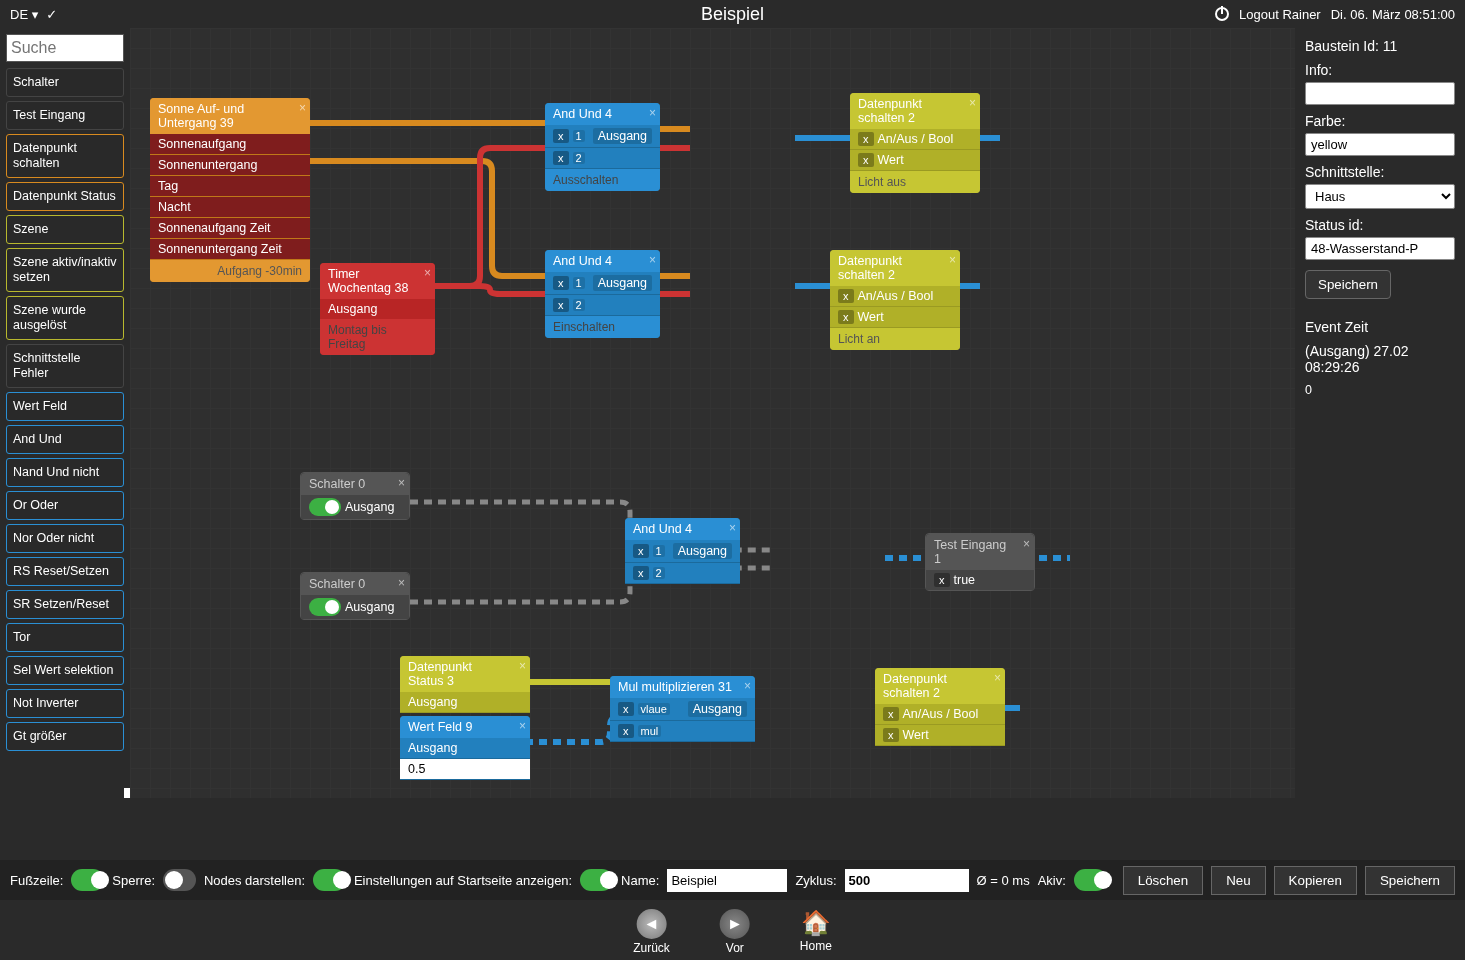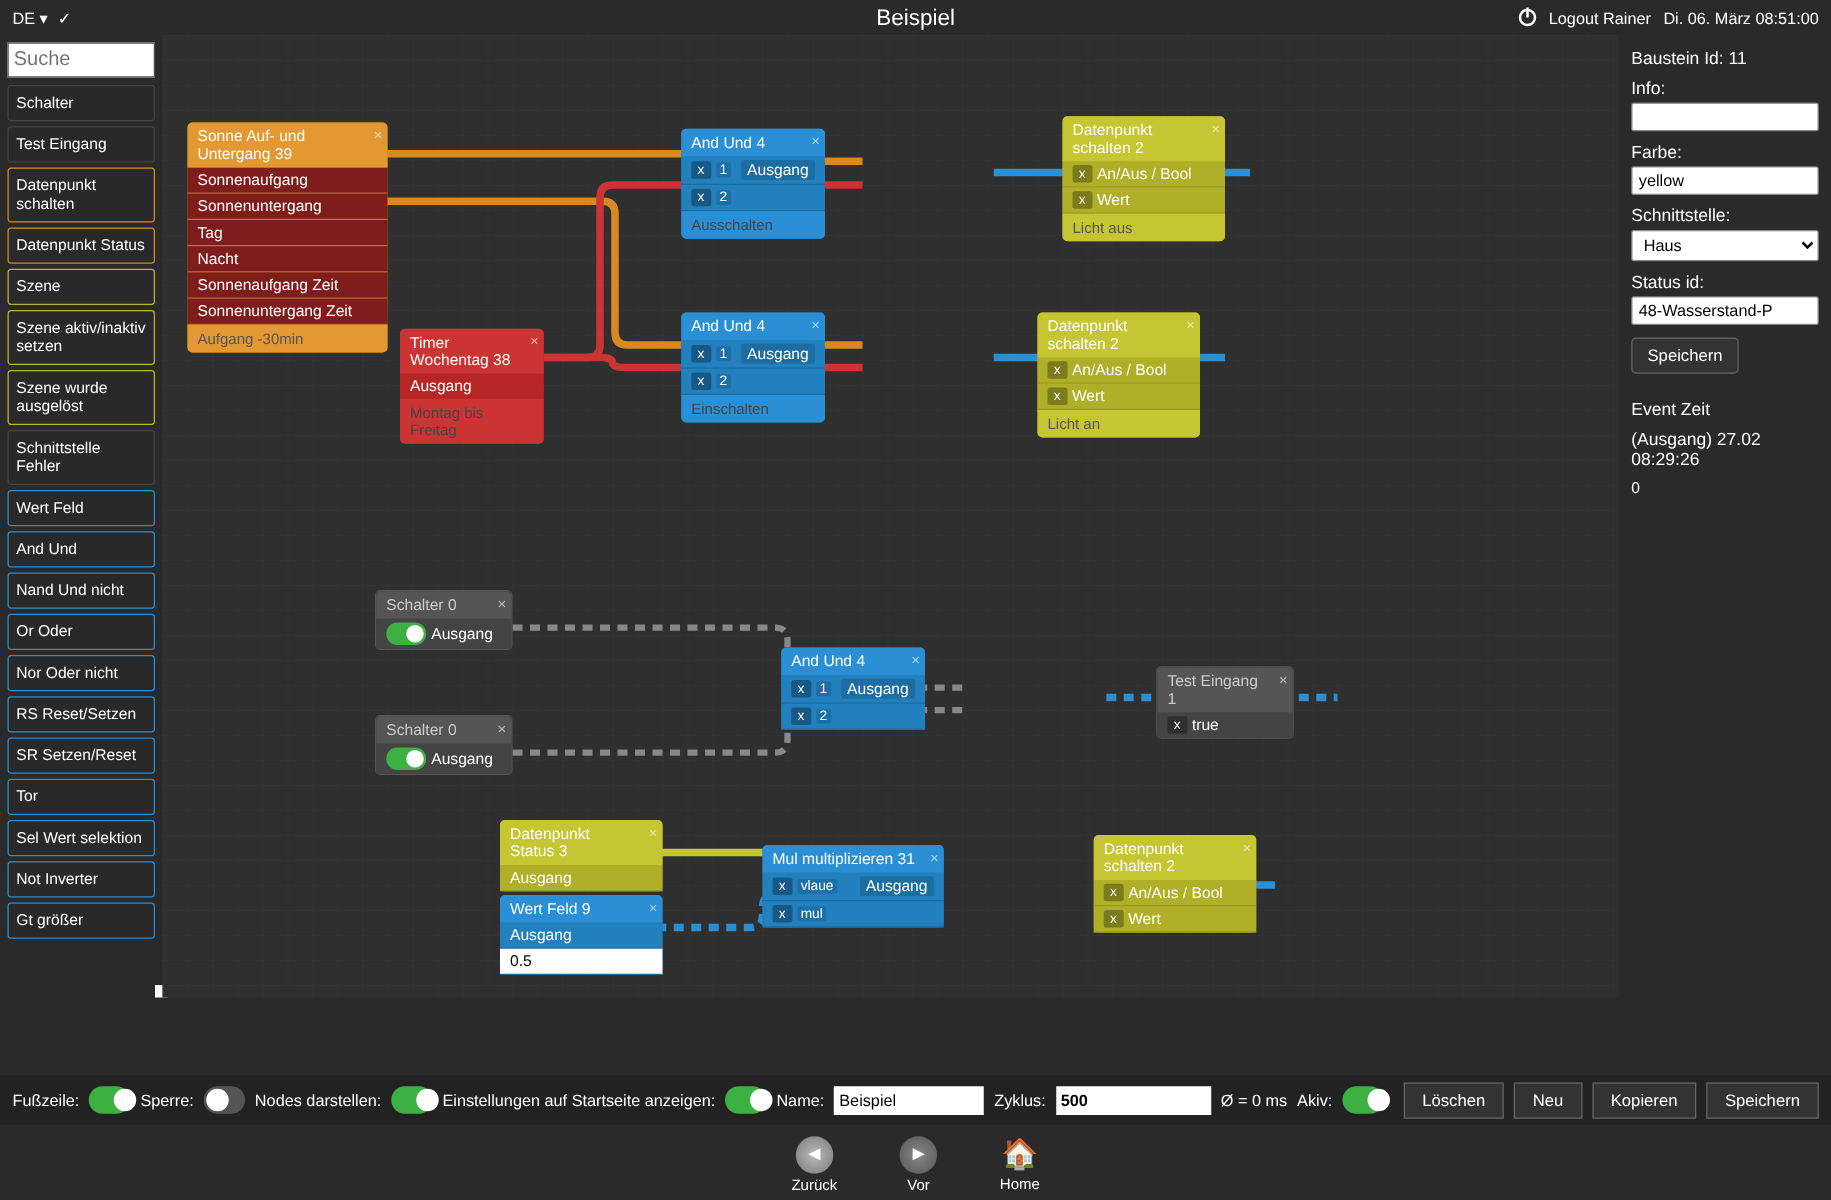--- a/index.html
+++ b/index.html
@@ -32,21 +32,21 @@
 
 .node { position:absolute; border-radius:4px; font-size:12.5px; color:#fff; min-width:110px; }
 .node .hd { padding:4px 20px 4px 8px; border-radius:4px 4px 0 0; font-weight:500; position:relative; }
 .node .hd .x { position:absolute; right:4px; top:3px; color:rgba(255,255,255,.6); cursor:pointer; font-size:12px; }
 .node .row { padding:3px 8px; display:flex; align-items:center; gap:4px; }
 .node .foot { padding:4px 8px; border-radius:0 0 4px 4px; font-size:12px; }
 
 .n-orange { background:#c9801a; }
 .n-orange .hd { background:#e39831; }
 .n-orange .row { background:#7f1d1d; border-bottom:1px solid #c07818;}
-.n-orange .foot { background:#e39831; color:#555; }
+.n-orange .foot { background:#e39831; color:#555;text-align:right; }
 
 .n-red { background:#b02020; }
 .n-red .hd { background:#cc3333; }
 .n-red .row { background:#b82525; }
 .n-red .foot { background:#cc3333; color:#444; }
 
 .n-blue { background:#1e74a8; }
 .n-blue .hd { background:#2a8fd4; }
 .n-blue .row { background:#2280be; border-bottom:1px solid #1b6a9c;}
 .n-blue .foot { background:#2a8fd4; color:#444; }

